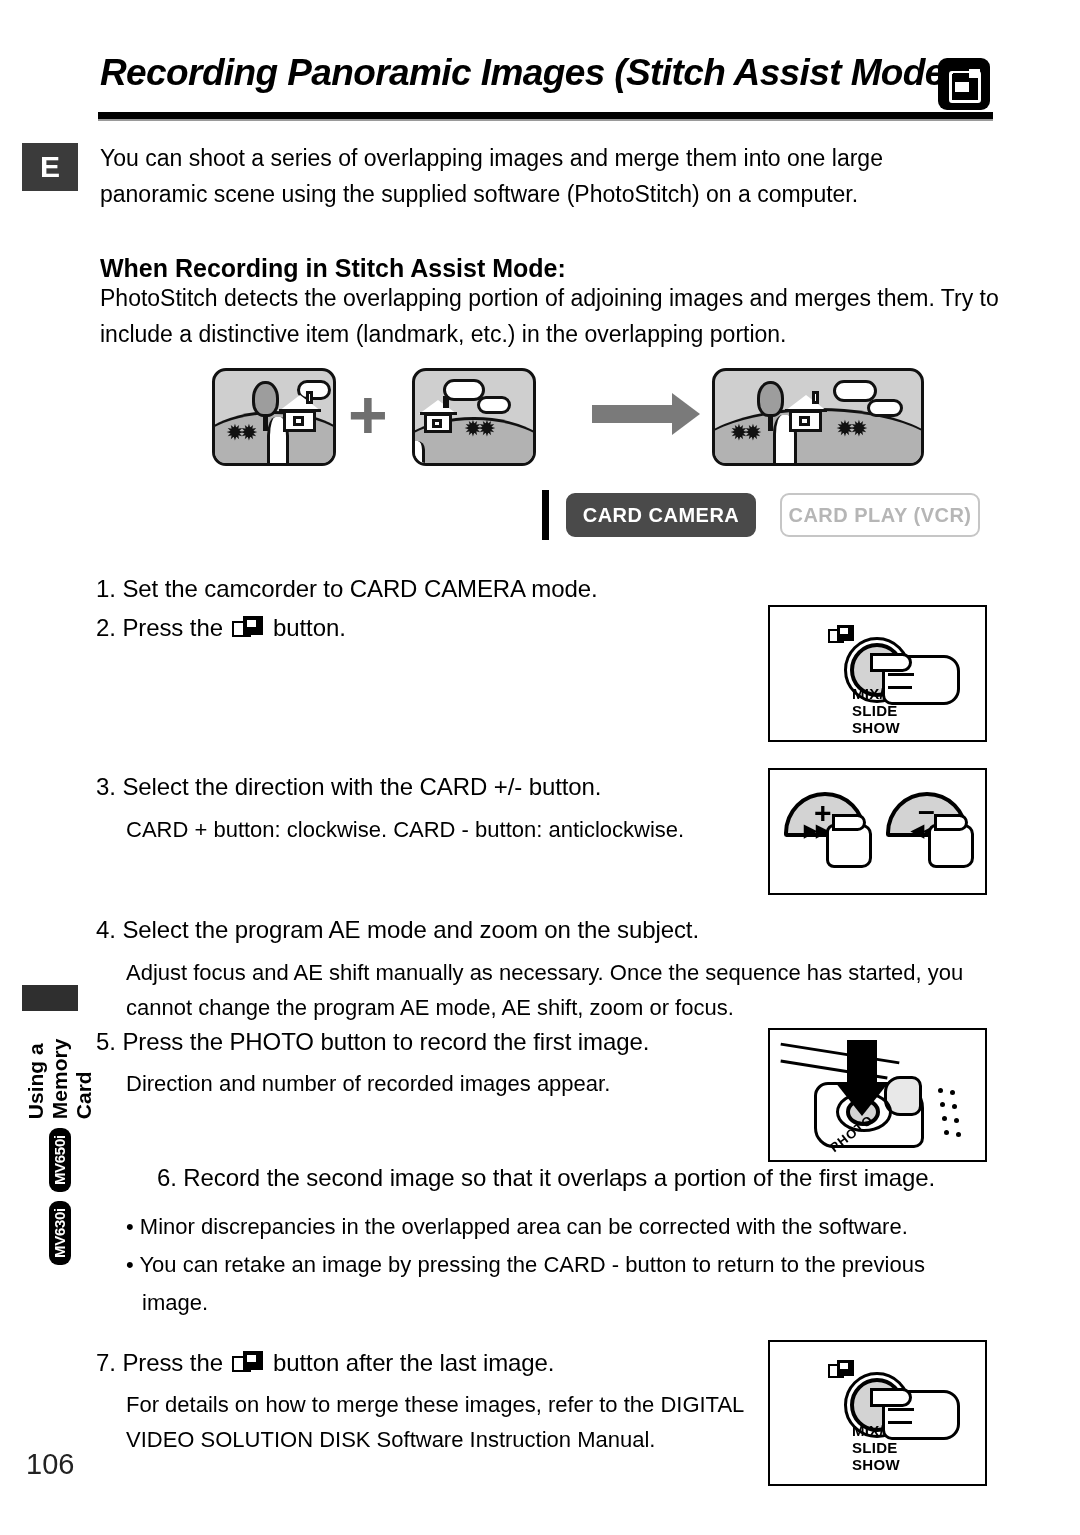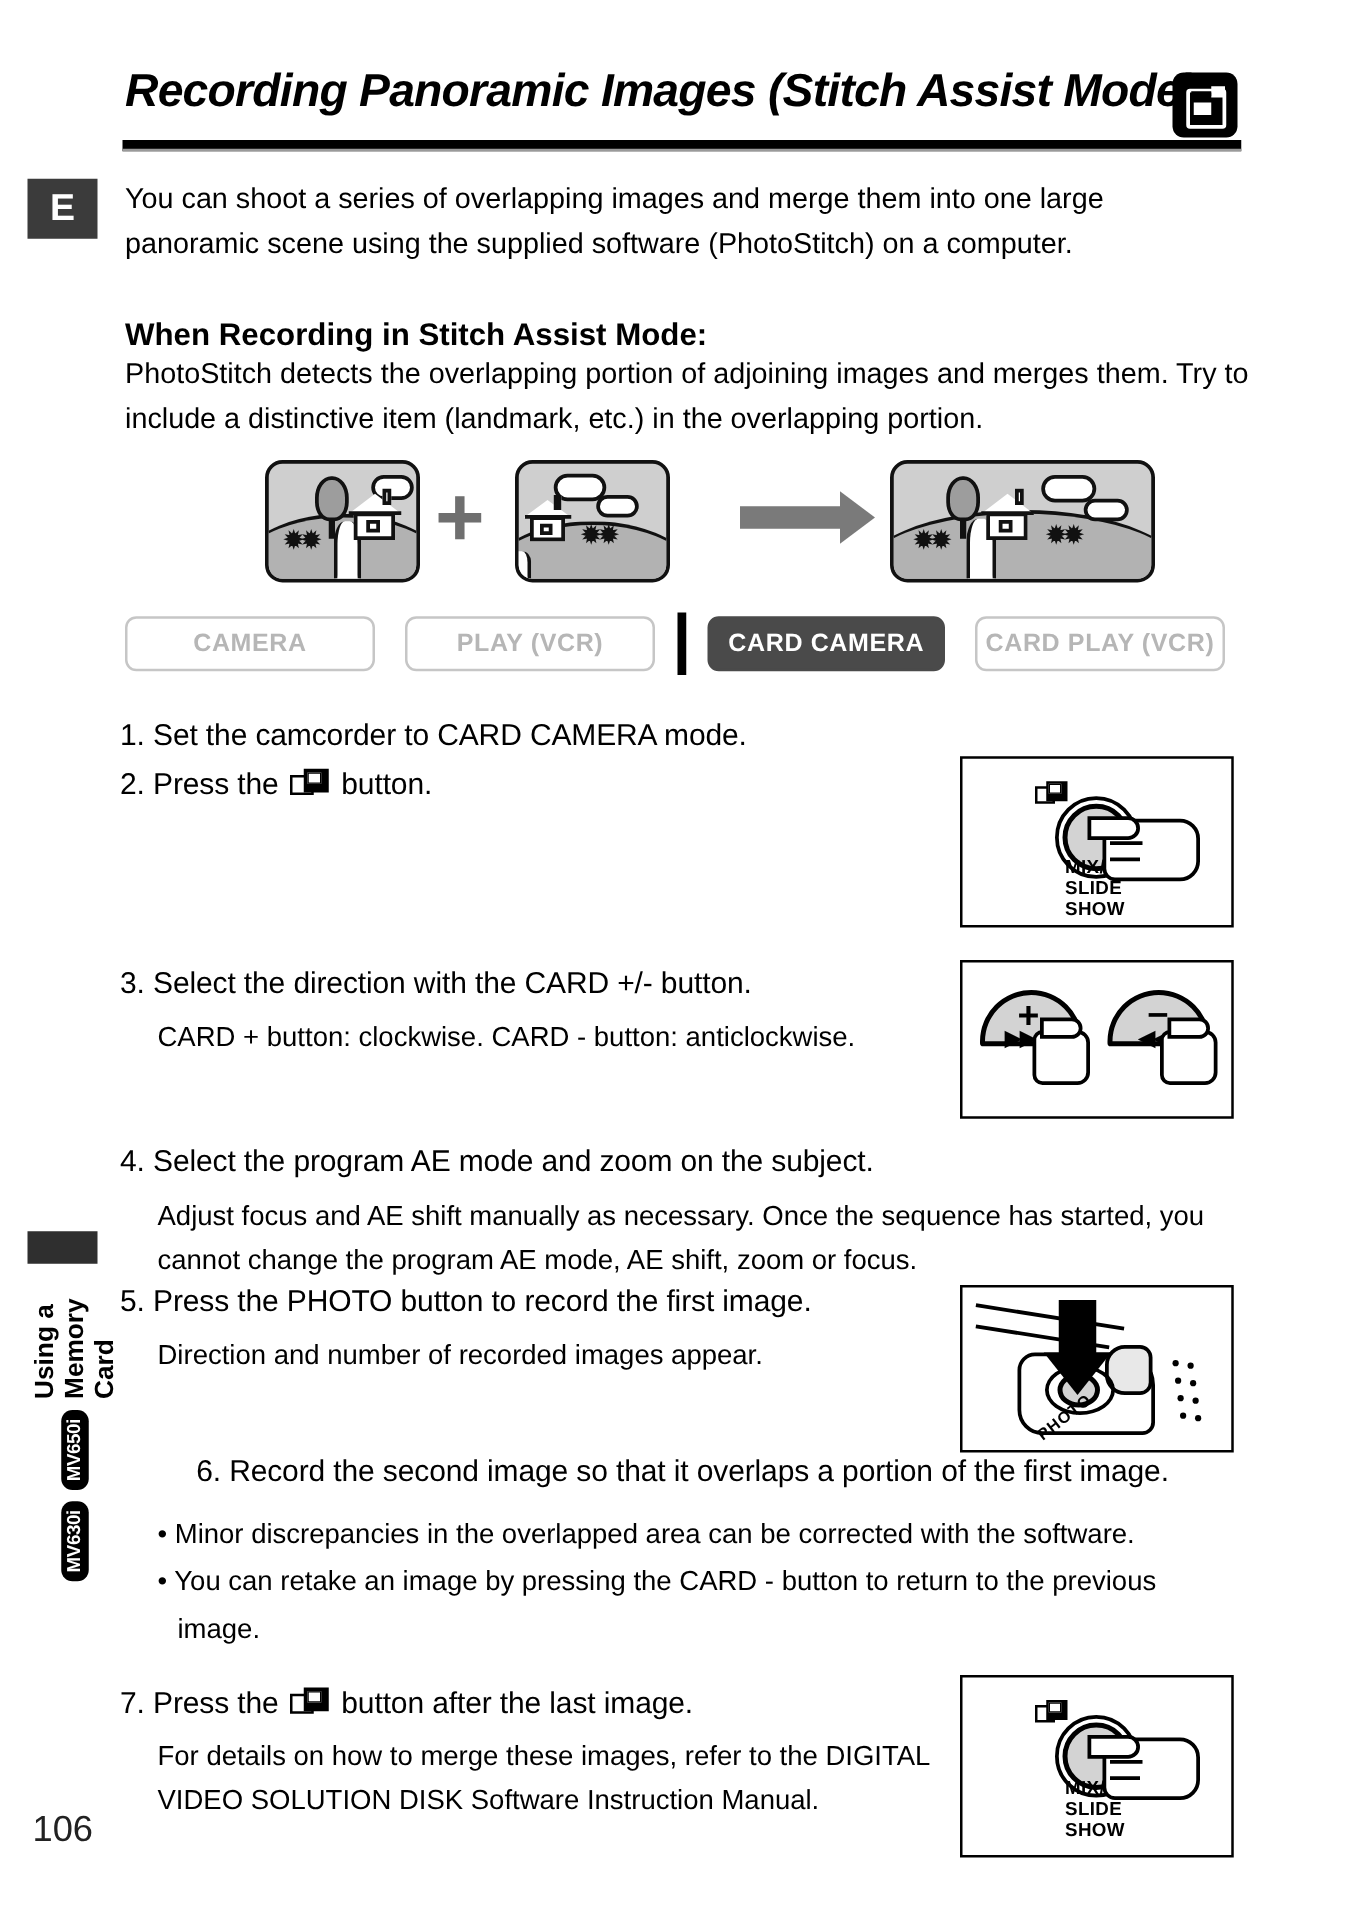--- a/index.html
+++ b/index.html
@@ -500,22 +500,20 @@
     <div class="chimney" style="left:97px; top:20px; width:7px; height:13px;"></div>
     <div class="window" style="left:84px; top:45px; width:11px; height:10px;"></div>
     <div class="cloud" style="left:118px; top:9px; width:44px; height:22px;"></div>
     <div class="cloud" style="left:152px; top:28px; width:36px; height:18px;"></div>
     <div class="grass" style="left:16px; top:52px;">✹✹</div>
     <div class="grass" style="left:122px; top:48px;">✹✹</div>
   </div>
 </div>
 
 <div class="modes">
-  <div class="mode-btn" style="left:100px; width:200px;">CAMERA</div>
-  <div class="mode-btn" style="left:324px; width:200px;">PLAY (VCR)</div>
   <div class="mode-divider"></div>
   <div class="mode-btn" style="left:780px; width:200px;">CARD PLAY (VCR)</div>
   <div class="mode-btn active" style="left:566px; width:190px;">CARD CAMERA</div>
 </div>
 
 <div class="step-head" style="left:96px; top:575px; width:680px;">
   <span>1.</span>
   <span>Set the camcorder to CARD CAMERA mode.</span>
 </div>
 

